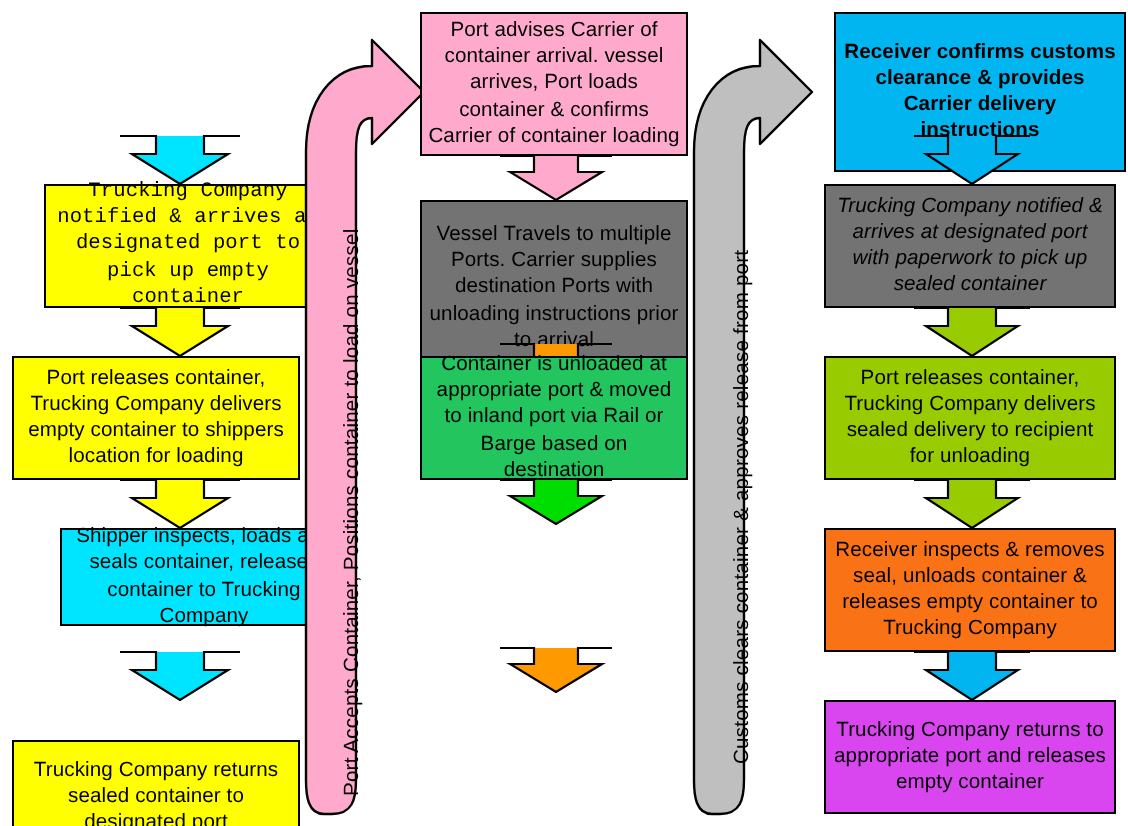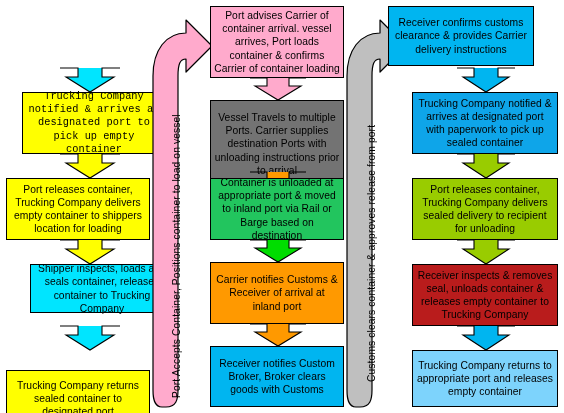--- a/index.html
+++ b/index.html
@@ -123,75 +123,73 @@
   </div>
 
   <div class="box" style="left:210px;top:178px;width:134px;height:62px;background:#22c55e;">Container is unloaded at appropriate port &amp; moved to inland port via Rail or Barge based on destination</div>
 
   <div class="conn" style="left:250px;top:239px;">
     <svg width="56" height="24" viewBox="0 0 56 24">
       <path d="M0,1 L17,1 L17,9 L5,9 L28,23 L51,9 L39,9 L39,1 L56,1" fill="#00DD00" stroke="#000000" stroke-width="1.1" stroke-linejoin="miter"></path>
     </svg>
   </div>
 
-  <div class="box" style="left:210px;top:262px;width:134px;height:62px;background:#FF9900;">Carrier notifies Customs &amp; Receiver of arrival at inland port</div>
 
   <div class="conn" style="left:250px;top:323px;">
     <svg width="56" height="24" viewBox="0 0 56 24">
       <path d="M0,1 L17,1 L17,9 L5,9 L28,23 L51,9 L39,9 L39,1 L56,1" fill="#FF9900" stroke="#000000" stroke-width="1.1" stroke-linejoin="miter"></path>
     </svg>
   </div>
 
-  <div class="box" style="left:210px;top:346px;width:134px;height:61px;background:#00B5F0;">Receiver notifies Custom Broker, Broker clears goods with Customs</div>
 
   <div class="conn" style="left:346px;top:0px;">
     <svg width="76" height="413" viewBox="0 0 76 413">
       <path d="M 10,407
                C 2,407 1,398 1,390
                L 1,76
                C 1,50 14,33 34,33
                L 34,20
                L 60,46
                L 34,72
                L 34,59
                C 28,59 26,64 26,76
                L 26,390
                C 26,400 24,407 14,407
                Z" fill="#BFBFBF" stroke="#000000" stroke-width="1.2" stroke-linejoin="round"></path>
     </svg>
   </div>
   <div class="sidelabel" style="left:366px;top:382px;">Customs clears container &amp; approves release from port</div>
 
-  <div class="box" style="left:388px;top:6px;width:146px;height:60px;background:#00B5F0;">Receiver confirms customs clearance &amp; provides Carrier delivery instructions</div>
+  <div class="box" style="left:417px;top:6px;width:146px;height:80px;background:#00B5F0;font-weight:bold;">Receiver confirms customs clearance &amp; provides Carrier delivery instructions</div>
 
   <div class="conn" style="left:457px;top:67px;">
     <svg width="58" height="26" viewBox="0 0 58 26">
       <path d="M0,1 L17,1 L17,10 L6,10 L29,25 L52,10 L41,10 L41,1 L58,1" fill="#00B5F0" stroke="#000000" stroke-width="1.1" stroke-linejoin="miter"></path>
     </svg>
   </div>
 
-  <div class="box" style="left:412px;top:92px;width:146px;height:62px;background:#0ea5e9;">Trucking Company notified &amp; arrives at designated port with paperwork to pick up sealed container</div>
+  <div class="box" style="left:412px;top:92px;width:146px;height:62px;background:#737373;font-style:italic;">Trucking Company notified &amp; arrives at designated port with paperwork to pick up sealed container</div>
 
   <div class="conn" style="left:457px;top:153px;">
     <svg width="58" height="26" viewBox="0 0 58 26">
       <path d="M0,1 L17,1 L17,10 L6,10 L29,25 L52,10 L41,10 L41,1 L58,1" fill="#99CC00" stroke="#000000" stroke-width="1.1" stroke-linejoin="miter"></path>
     </svg>
   </div>
 
   <div class="box" style="left:412px;top:178px;width:146px;height:62px;background:#99CC00;">Port releases container, Trucking Company delivers sealed delivery to recipient for unloading</div>
 
   <div class="conn" style="left:457px;top:239px;">
     <svg width="58" height="26" viewBox="0 0 58 26">
       <path d="M0,1 L17,1 L17,10 L6,10 L29,25 L52,10 L41,10 L41,1 L58,1" fill="#99CC00" stroke="#000000" stroke-width="1.1" stroke-linejoin="miter"></path>
     </svg>
   </div>
 
-  <div class="box" style="left:412px;top:264px;width:146px;height:62px;background:#b91c1c;">Receiver inspects &amp; removes seal, unloads container &amp; releases empty container to Trucking Company</div>
+  <div class="box" style="left:412px;top:264px;width:146px;height:62px;background:#f97316;">Receiver inspects &amp; removes seal, unloads container &amp; releases empty container to Trucking Company</div>
 
   <div class="conn" style="left:457px;top:325px;">
     <svg width="58" height="26" viewBox="0 0 58 26">
       <path d="M0,1 L17,1 L17,10 L6,10 L29,25 L52,10 L41,10 L41,1 L58,1" fill="#00B5F0" stroke="#000000" stroke-width="1.1" stroke-linejoin="miter"></path>
     </svg>
   </div>
 
-  <div class="box" style="left:412px;top:350px;width:146px;height:57px;background:#7dd3fc;">Trucking Company returns to appropriate port and releases empty container</div>
+  <div class="box" style="left:412px;top:350px;width:146px;height:57px;background:#d946ef;">Trucking Company returns to appropriate port and releases empty container</div>
 
 </div>
 
 </body></html>

